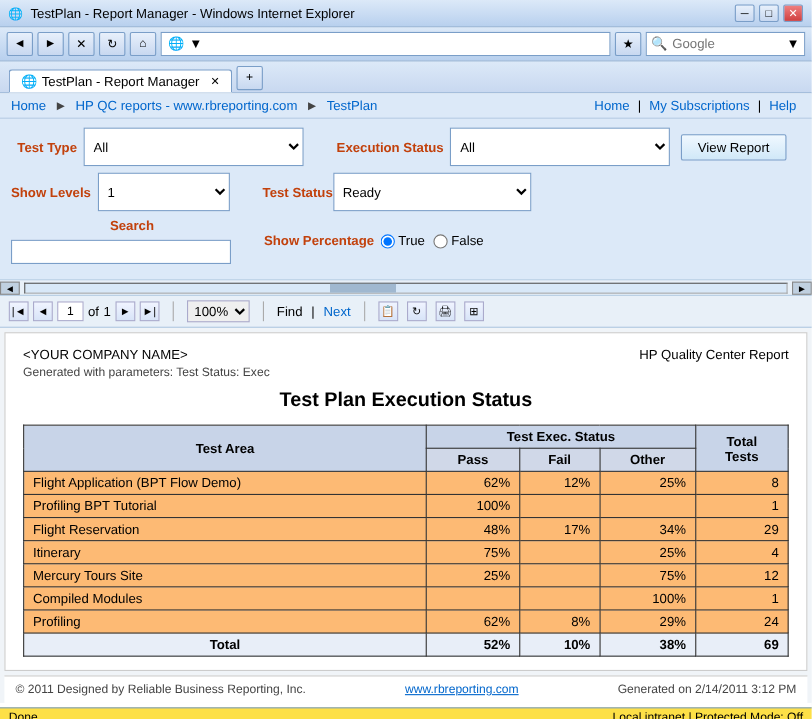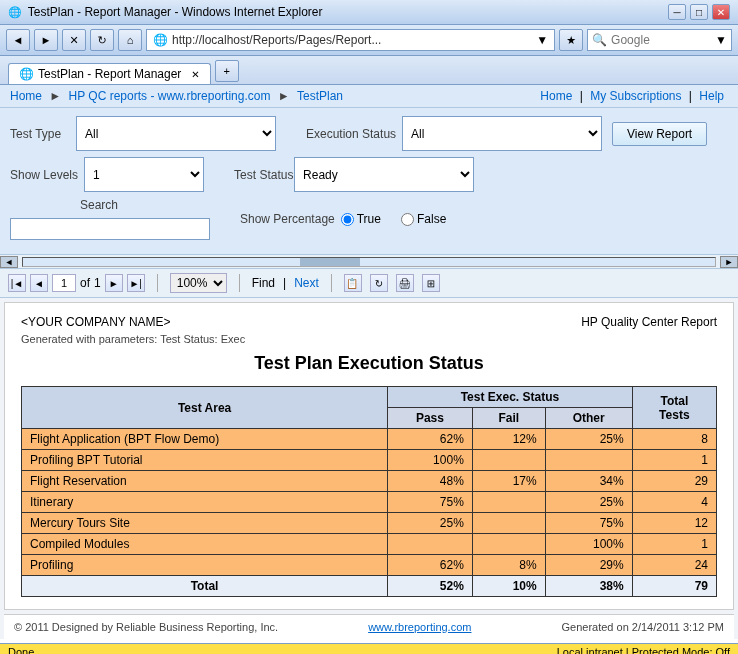--- a/index.html
+++ b/index.html
@@ -83,37 +83,37 @@
     .breadcrumb-links span { color: #444; margin: 0 4px; }
     .header-links a { color: #0066cc; text-decoration: none; margin: 0 4px; }
 
     
     .form-area {
       background: #dce9f8;
       padding: 8px 10px;
       border-bottom: 1px solid #b0c8e0;
     }
     .form-row { display: flex; align-items: center; margin-bottom: 6px; gap: 10px; }
-    .form-label { font-size: 12px; font-weight: normal; color: #404040; min-width: 60px; }
+    .form-label { font-size: 12px; font-weight: bold; color: #c2410c; min-width: 60px; text-align: right; }
     .form-select {
       border: 1px solid #7a9ec8; background: white; padding: 2px 4px;
       font-size: 12px; height: 35px;
     }
     .form-select-wide { width: 200px; }
     .form-select-medium { width: 180px; }
     .form-input {
       border: 1px solid #7a9ec8; background: white; padding: 2px 4px;
       font-size: 12px; height: 22px;
     }
     .view-report-btn {
       background: linear-gradient(to bottom, #f0f8ff, #d0e8f8);
       border: 1px solid #7a9ec8; padding: 4px 14px; font-size: 12px;
       cursor: pointer; border-radius: 2px;
     }
-    .radio-group { display: flex; align-items: flex-end; gap: 20px; font-size: 12px; }
+    .radio-group { display: flex; align-items: flex-end; gap: 8px; font-size: 12px; }
 
     
     .scrollbar-area {
       background: #e8f0f8;
       height: 14px;
       border-bottom: 1px solid #b0c8e0;
       display: flex; align-items: center;
     }
     .scroll-track {
       flex: 1; height: 10px; background: #d8e8f8; margin: 2px 4px;
@@ -199,21 +199,20 @@
 </div>
 
 <div class="nav-bar">
   <div class="nav-btn">◄</div>
   <div class="nav-btn">►</div>
   <div class="nav-btn">✕</div>
   <div class="nav-btn">↻</div>
   <div class="nav-btn">⌂</div>
   <div class="address-bar">
     <span>🌐</span>
-    <input class="address-input" value="http://localhost/Reports/Pages/Report..." style="">
     <span>▼</span>
   </div>
   <div class="nav-btn">★</div>
   <div class="search-bar">
     <span>🔍</span>
     <input class="search-input" placeholder="Google" style="">
     <span>▼</span>
   </div>
 </div>
 
@@ -400,21 +399,21 @@
     <td class="col-num">29%</td>
     <td class="col-num">24</td>
   </tr>
         </tbody>
       <tfoot>
         <tr class="total-row">
           <td>Total</td>
           <td class="col-num">52%</td>
           <td class="col-num">10%</td>
           <td class="col-num">38%</td>
-          <td class="col-num">79</td>
+          <td class="col-num">69</td>
         </tr>
       </tfoot>
     </table>
   </div>
 
   <div class="page-footer">
     <span>© 2011 Designed by Reliable Business Reporting, Inc.</span>
     <a href="#" class="footer-link">www.rbreporting.com</a>
     <span>Generated on 2/14/2011 3:12 PM</span>
   </div>

